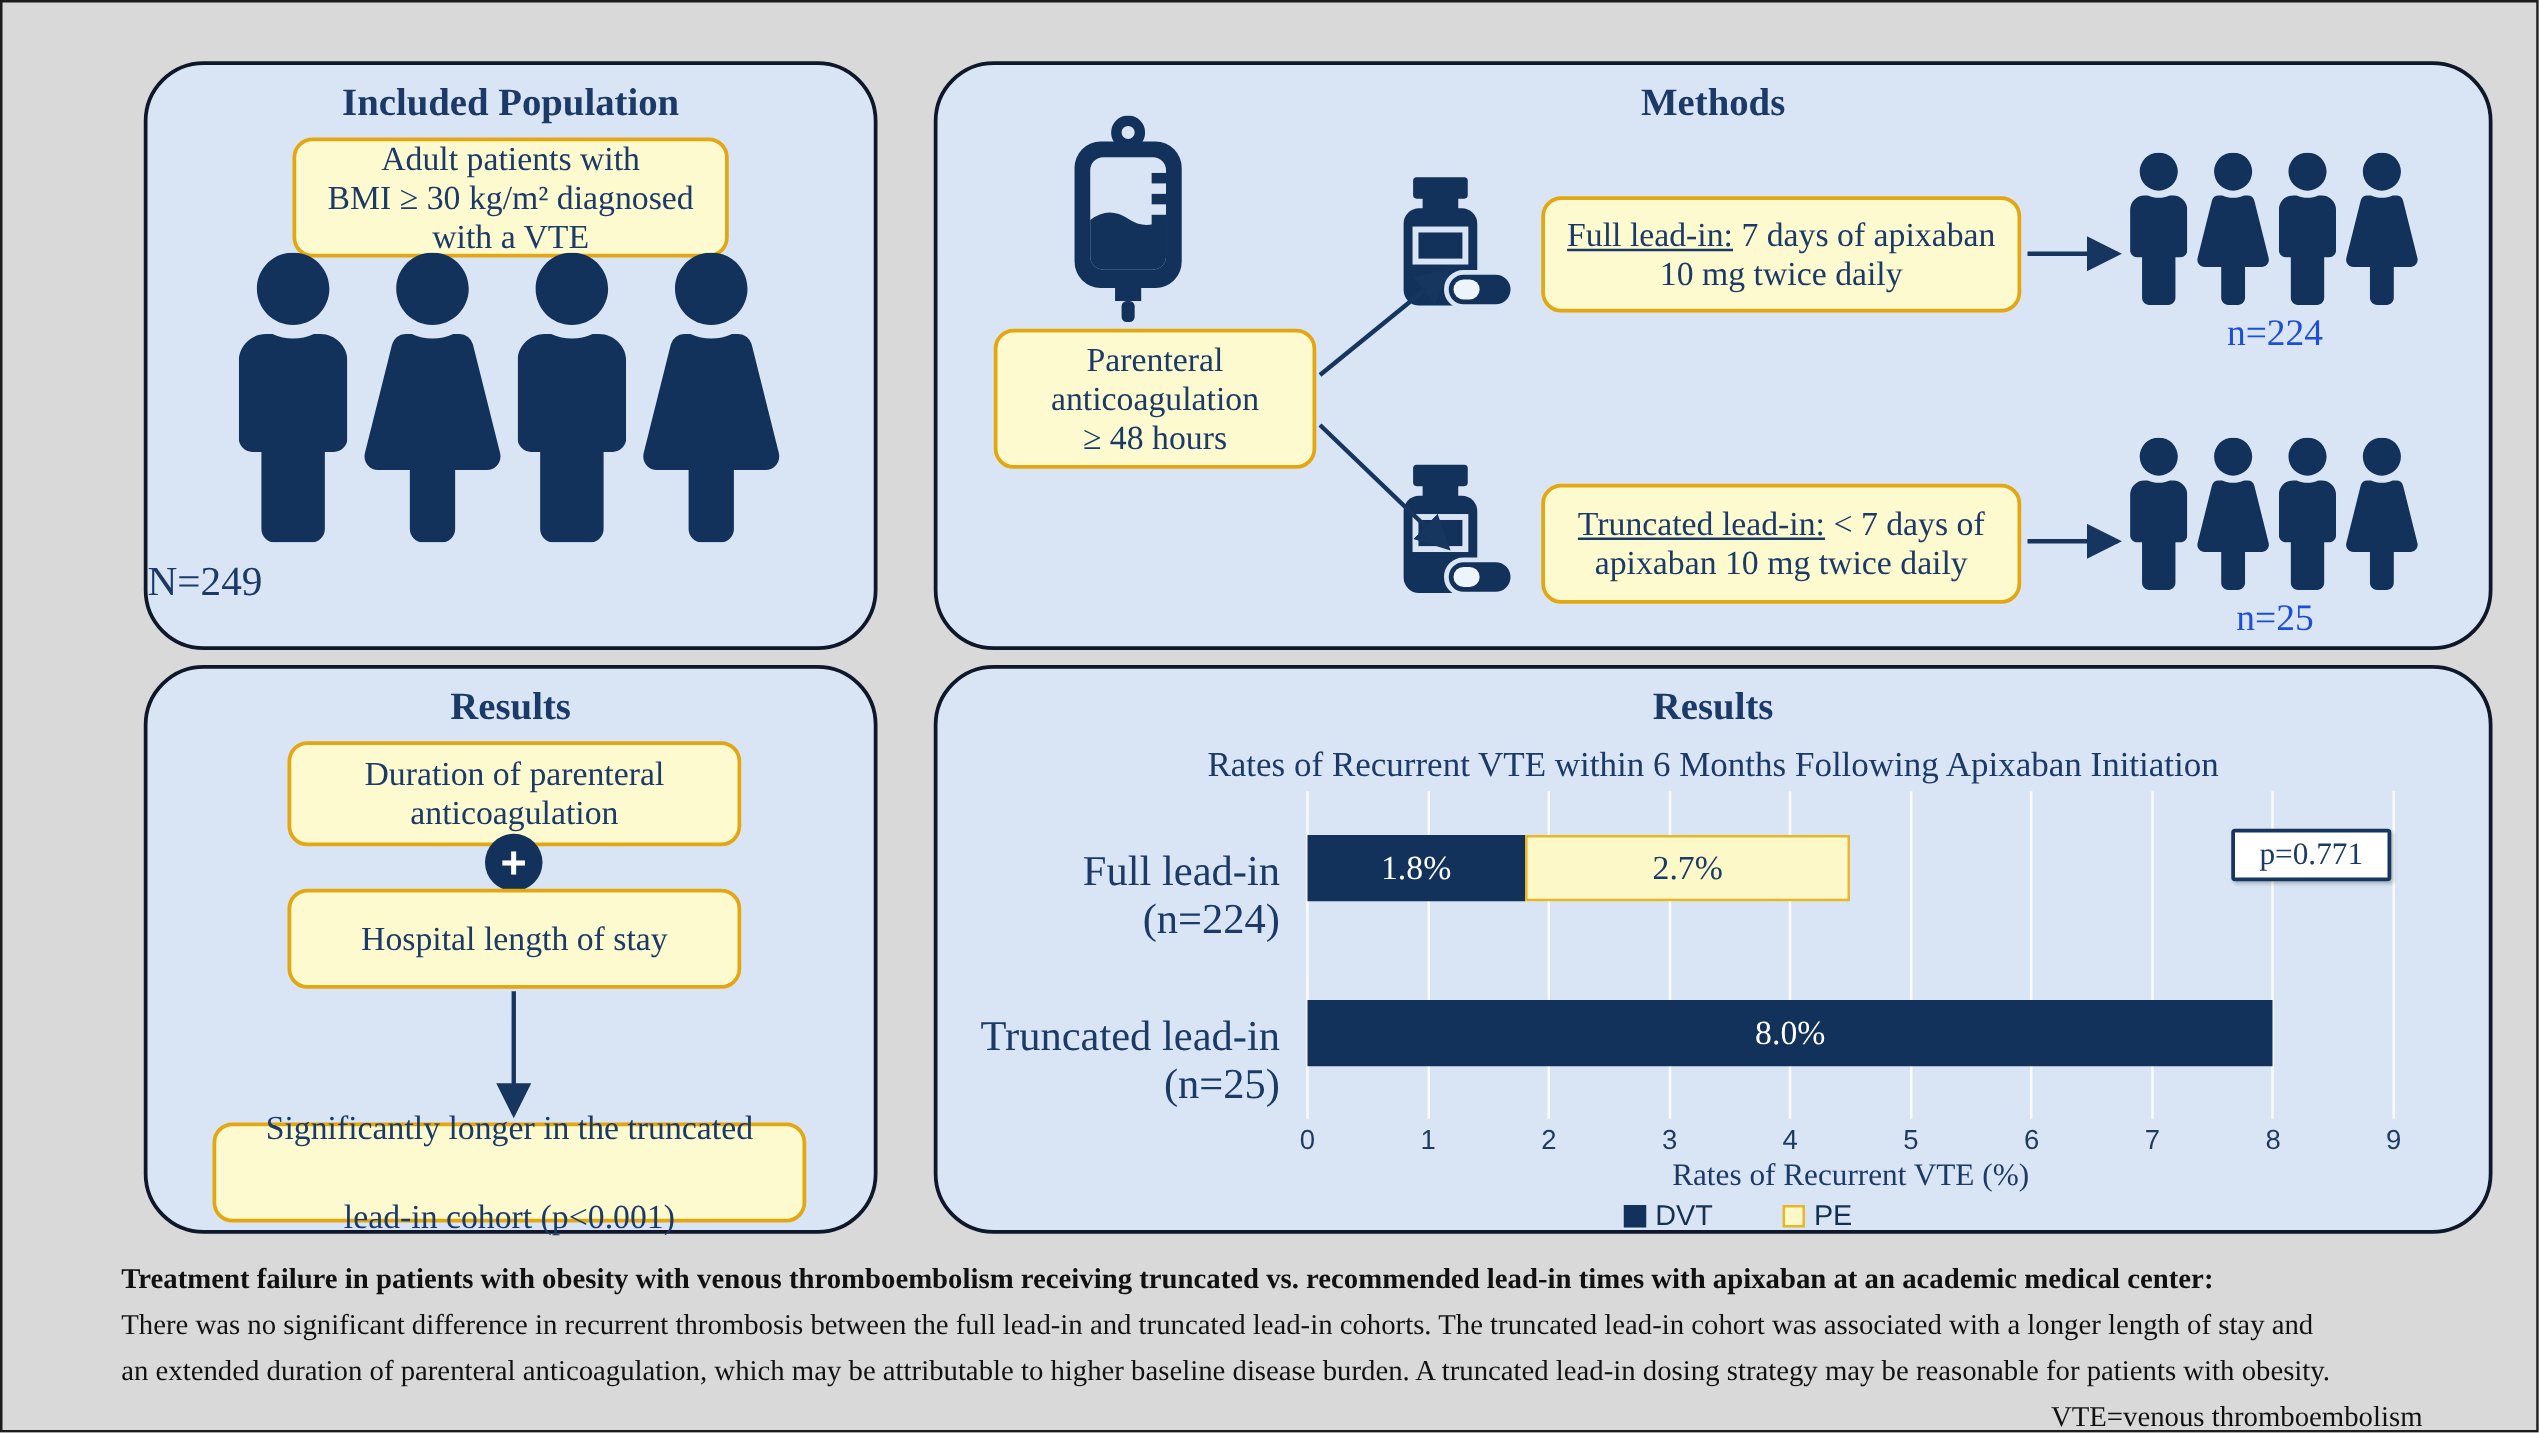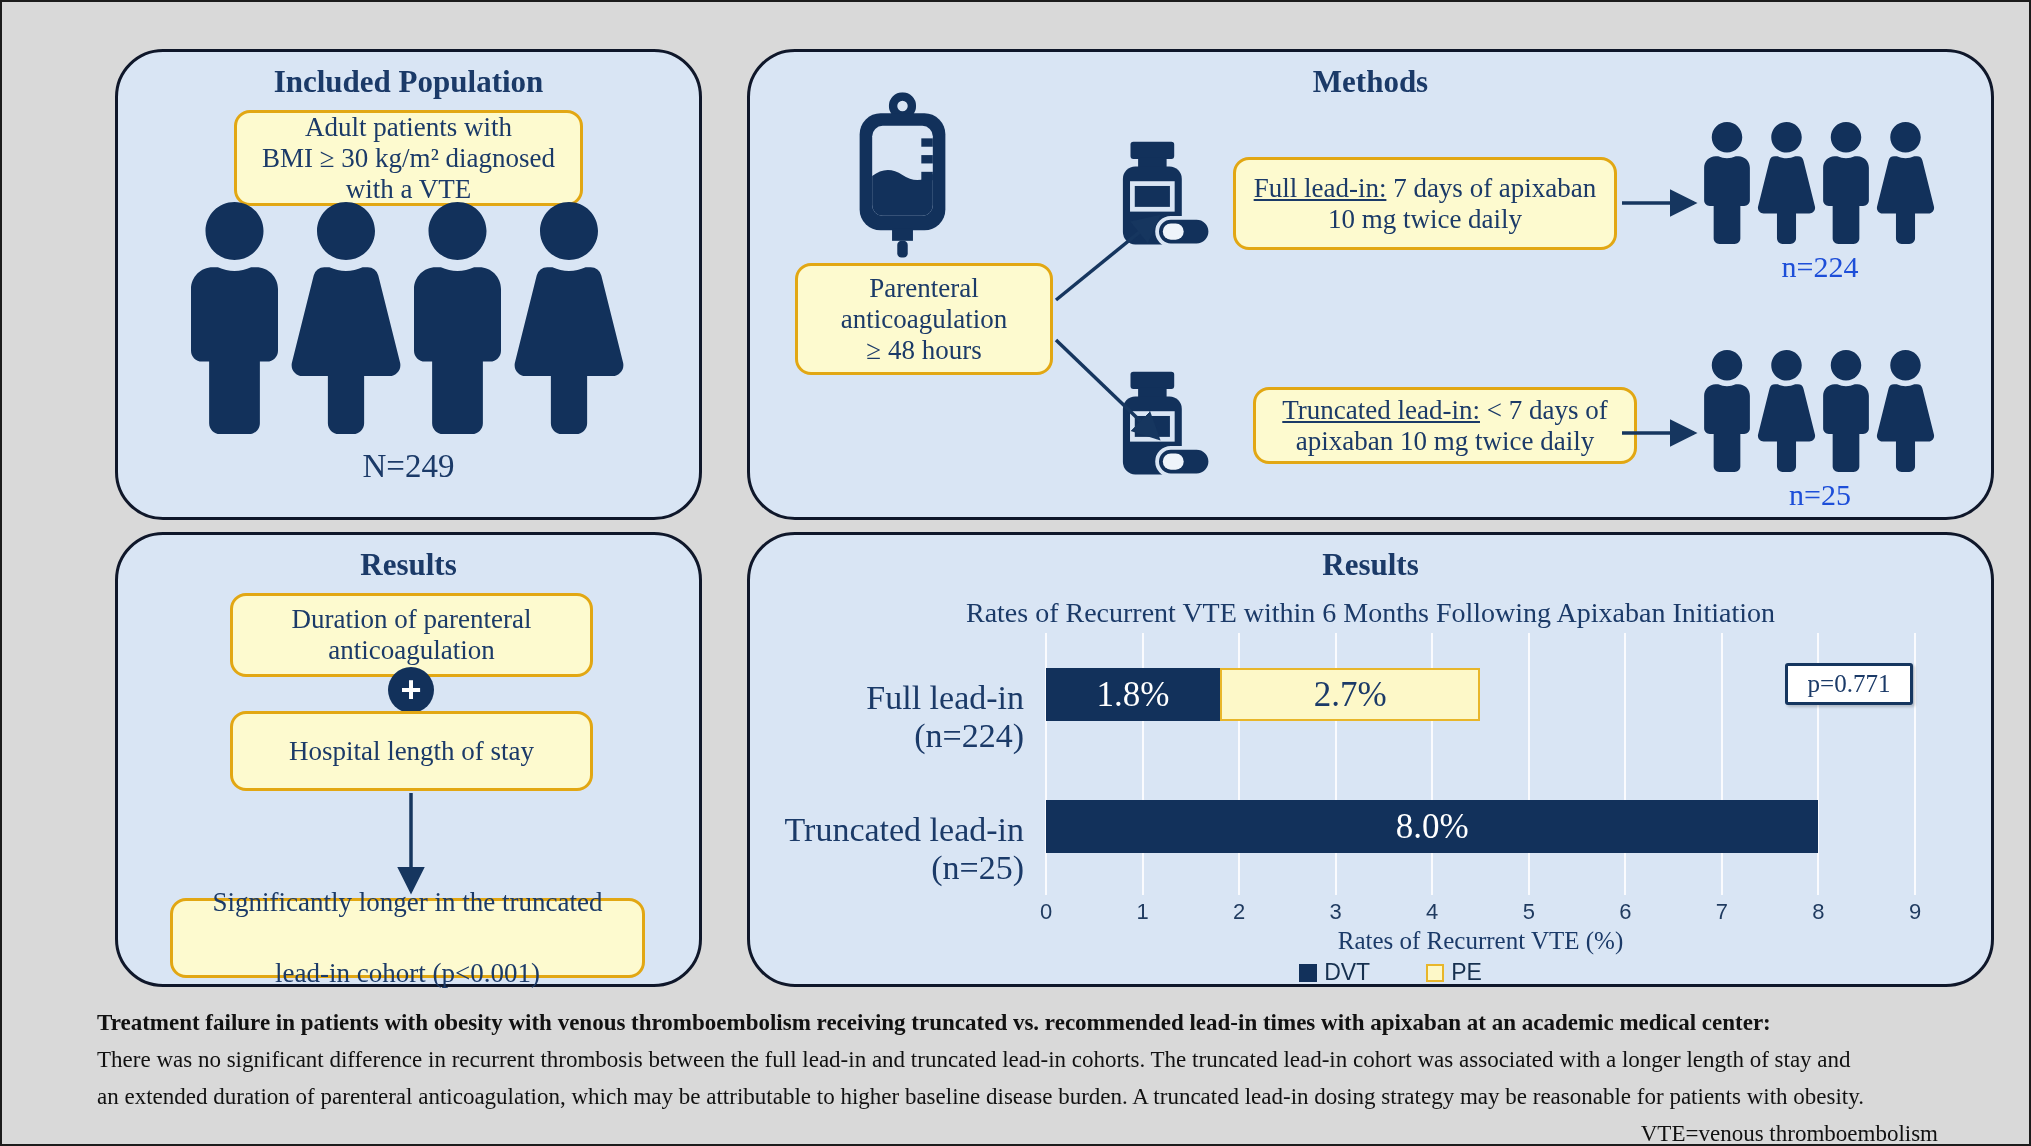--- a/index.html
+++ b/index.html
@@ -20,35 +20,35 @@
   .ybox {
     position:absolute; background:#fdfacf; border:3px solid #e2a713;
     border-radius:16px; display:flex; flex-direction:column;
     justify-content:center; align-items:center; text-align:center;
     font-size:27px; color:#1b3a68; line-height:31px; padding:4px 8px;
   }
   .u { text-decoration:underline; }
   .persons-row { position:absolute; display:flex; align-items:flex-end; }
   .person { color:#12315b; display:block; }
   .n-label { position:absolute; text-align:center; font-size:30px; color:#1d4ed8; }
-  .big-label { position:absolute; text-align:center; font-size:33px; color:#1b3a68; }
+  .big-label { position:absolute; text-align:left; font-size:33px; color:#1b3a68; }
   .icon-abs { position:absolute; }
   .plus-circle {
     position:absolute; width:46px; height:46px; border-radius:50%;
     background:#12315b; color:#ffffff; display:flex; align-items:center; justify-content:center;
     font-family:"Liberation Sans", sans-serif; font-size:36px; font-weight:bold; line-height:1;
   }
   .arrow-svg { position:absolute; left:0; top:0; pointer-events:none; }
   
   .chart-subtitle { position:absolute; top:62px; left:0; width:100%; text-align:center; font-size:28px; color:#1b3a68; }
   #chart-area { position:absolute; left:0; top:0; width:1241px; height:449px; }
   #chart-plot { position:absolute; left:296px; top:98px; width:869px; height:262px; }
   .gridline { position:absolute; top:0; width:2px; height:100%; background:rgba(255,255,255,0.85); transform:translateX(-50%); }
   .bar-row { position:absolute; left:0; height:53px; width:100%; }
-  .bar-seg { position:absolute; top:0; height:100%; display:flex; align-items:center; justify-content:center; font-size:35px; }
+  .bar-seg { position:absolute; top:0; height:100%; display:flex; align-items:center; justify-content:center; font-size:27px; }
   .cat-label { position:absolute; width:284px; text-align:right; font-size:34px; color:#1b3a68; padding-right:12px; left:2px; }
   .ticks { position:absolute; left:296px; top:364px; width:869px; height:26px; }
   .tick { position:absolute; transform:translateX(-50%); font-family:"Liberation Sans", sans-serif; font-size:22px; color:#1f3a5f; }
   .xlabel { position:absolute; left:296px; top:392px; width:869px; text-align:center; font-size:25px; color:#1b3a68; }
   .legend { position:absolute; left:0; top:424px; width:100%; display:flex; justify-content:center; gap:16px; align-items:center; }
   .legend-item { display:flex; align-items:center; gap:7px; font-family:"Liberation Sans", sans-serif; font-size:23px; color:#16304f;padding-left:40px; }
   .legend-swatch { width:18px; height:18px; display:inline-block; }
   .p-box {
     position:absolute; left:1035px; top:128px; width:128px; height:42px;
     background:#ffffff; border:3px solid #16365f; border-radius:3px;
@@ -137,21 +137,21 @@
     <svg class="icon-abs" style="left:352px; top:86px;" width="114" height="114" viewBox="0 0 120 120">
         <use href="#icon-bottle"></use>
       </svg>
     <svg class="icon-abs" style="left:352px; top:316px;" width="114" height="114" viewBox="0 0 120 120">
         <use href="#icon-bottle"></use>
       </svg>
 
     <div class="ybox" style="left:483px; top:105px; width:384px; height:93px;">
       <div><span class="u">Full lead-in:</span><span> 7 days of apixaban 10 mg twice daily</span></div>
     </div>
-    <div class="ybox" style="left:483px; top:335px; width:384px; height:77px;margin-left:20px;">
+    <div class="ybox" style="left:483px; top:335px; width:384px; height:96px;">
       <div><span class="u">Truncated lead-in:</span><span> &lt; 7 days of apixaban 10 mg twice daily</span></div>
     </div>
 
     <div class="persons-row" style="left:950px; top:70px; width:240px; justify-content:center; gap:6px;">
       <svg class="person" width="46" height="122">
           <use href="#icon-male"></use>
         </svg>
       <svg class="person" width="61" height="122">
           <use href="#icon-female"></use>
         </svg>

